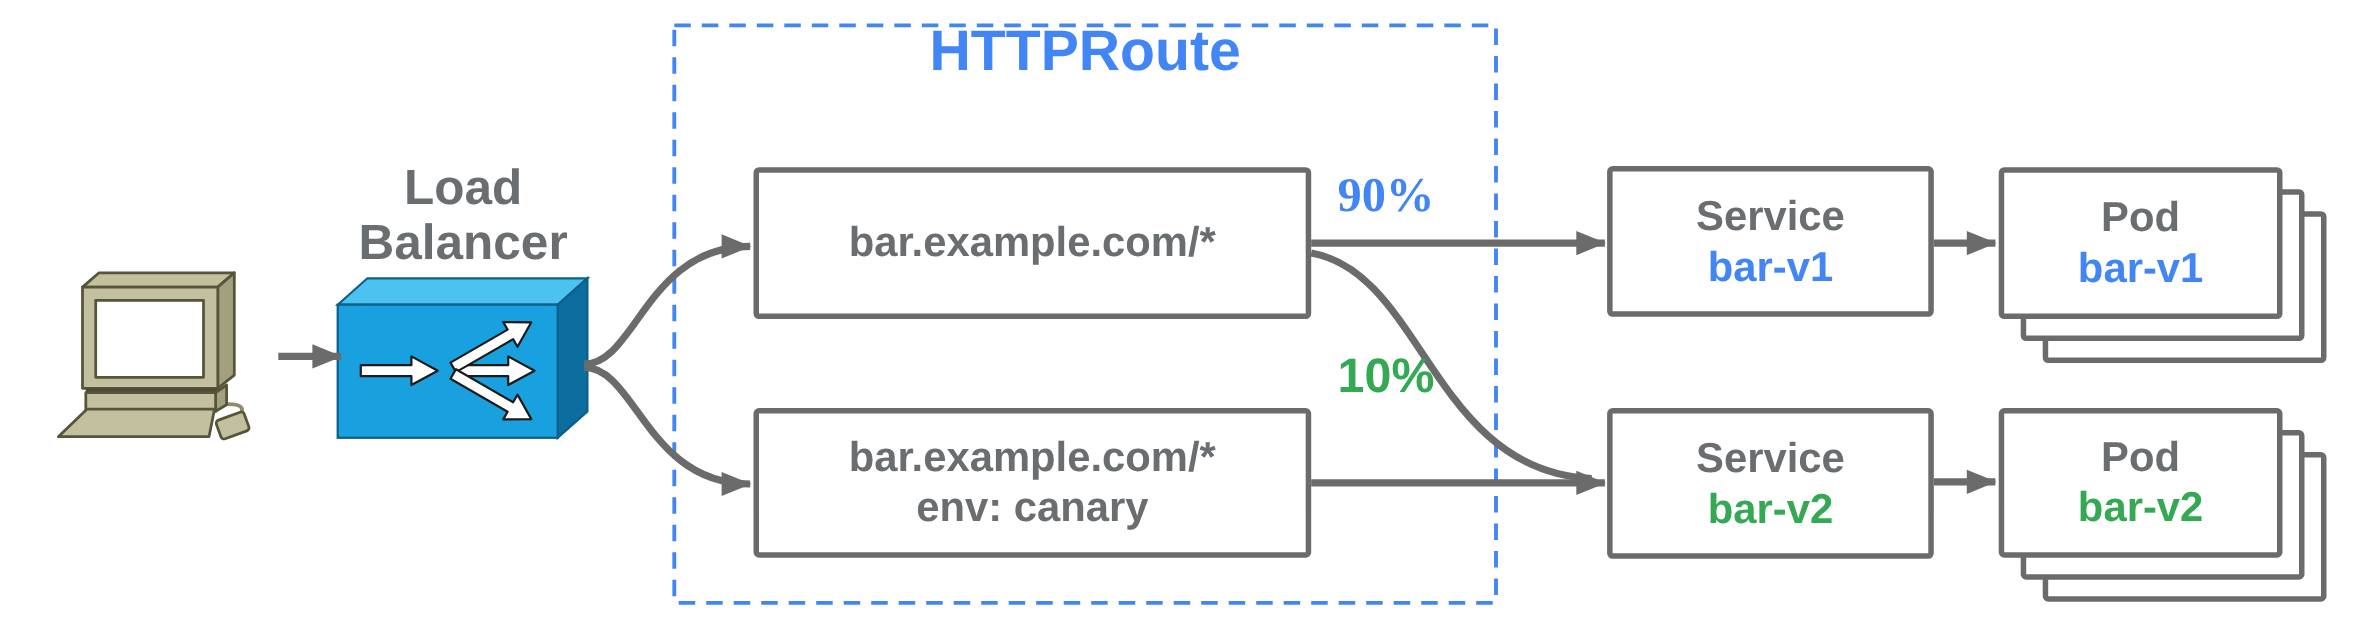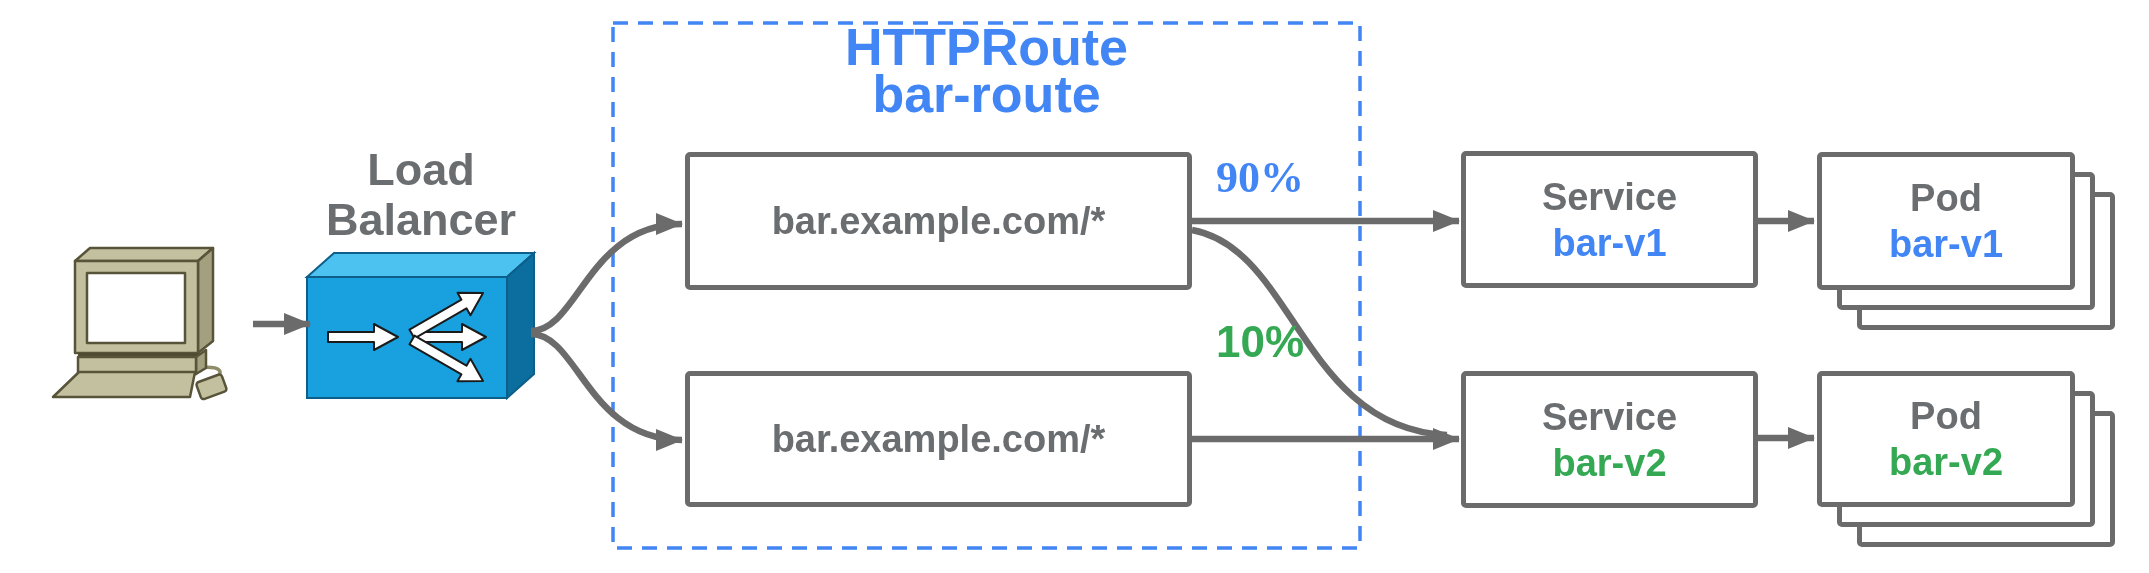--- a/index.html
+++ b/index.html
@@ -92,29 +92,29 @@
       <path d="M1192,439 L1459,439" marker-end="url(#ah)"></path>
       <path d="M1758,221 L1814,221" marker-end="url(#ah)"></path>
       <path d="M1758,438 L1814,438" marker-end="url(#ah)"></path>
     </g>
   </svg>
 
   <div class="lb-label">Load Balancer</div>
 
   <div class="title">
     <div>HTTPRoute</div>
-    <div>bar-route</div>
   </div>
 
   <div class="box rule1">
     <div>bar.example.com/*</div>
   </div>
 
   <div class="box rule2">
     <div>bar.example.com/*</div>
+    <div>env: canary</div>
   </div>
 
   <div class="weight w90" style="color: rgb(66, 133, 244);">90%</div>
   <div class="weight w10" style="color: rgb(52, 168, 83); margin-top: 28px;">10%</div>
 
   <div class="box svc1">
     <div>Service</div>
     <div style="color: rgb(66, 133, 244);">bar-v1</div>
   </div>
 

